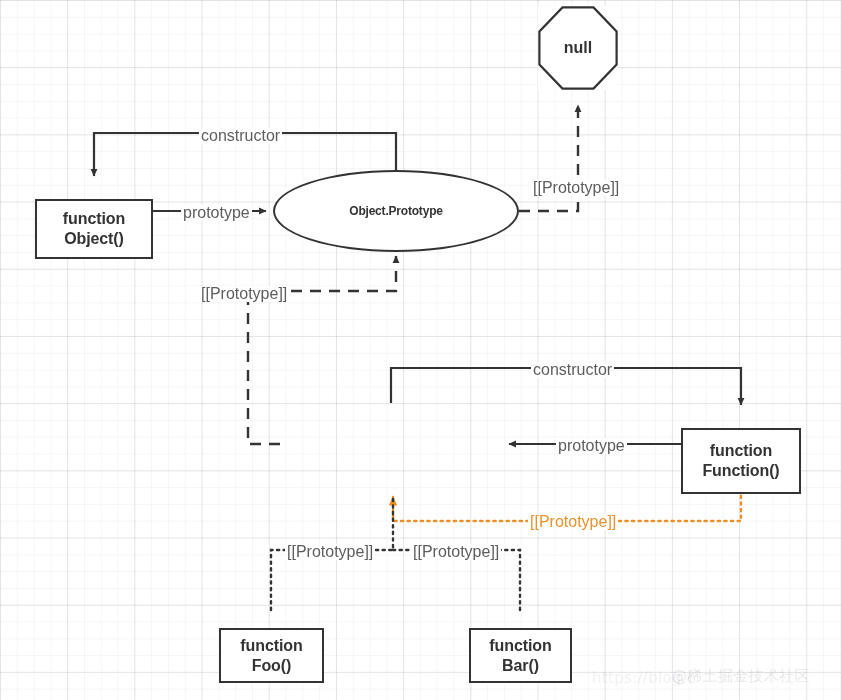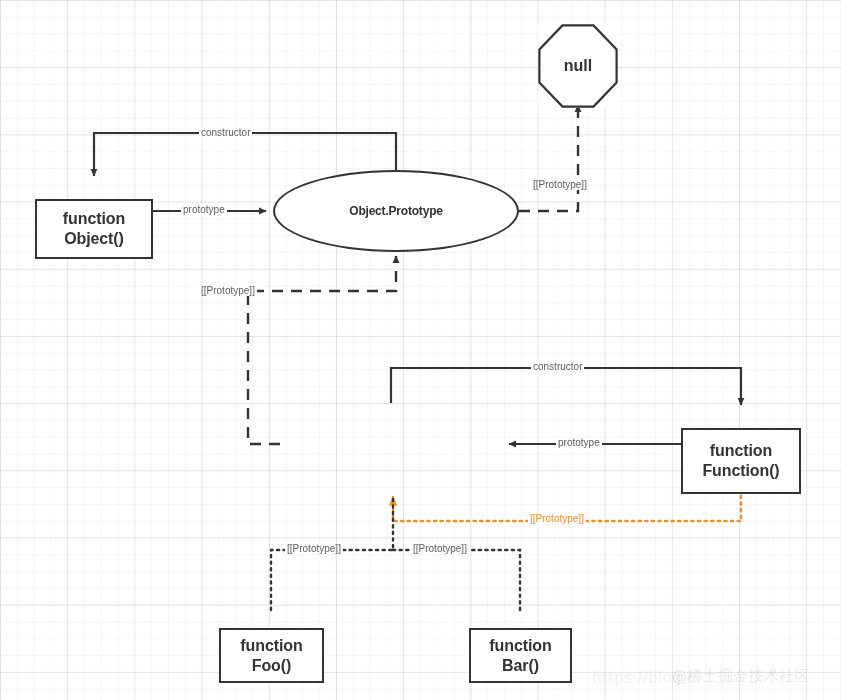--- a/index.html
+++ b/index.html
@@ -70,21 +70,21 @@
     left: 0; top: 0;
     width: 100%;
     height: 100%;
   }
   .node-octagon .oct-label {
     position: relative;
     z-index: 2;
   }
   .edge-label {
     position: absolute;
-    font-size: 10px;
+    font-size: 16px;
     color: #5d5d5d;
     background: #ffffff;
     padding: 0 2px;
     white-space: nowrap;
     line-height: 1;
     font-family: "Liberation Sans", "DejaVu Sans", sans-serif;
     text-align: right;
   }
   .edge-label.accent {
     color: #e8922e;
@@ -128,21 +128,21 @@
 
     <path d="M681,444 L509,444" fill="none" stroke="#333333" stroke-width="2.2" marker-end="url(#arrow-dark)"></path>
 
     <path d="M741,476 L741,521 L393,521 L393,497" fill="none" stroke="#ee8e22" stroke-width="2.4" stroke-dasharray="2.2,4.4" stroke-linecap="round" marker-end="url(#arrow-orange)"></path>
 
     <path d="M271,610 L271,550 L393,550 L393,499" fill="none" stroke="#333333" stroke-width="2.4" stroke-dasharray="2.2,4.4" stroke-linecap="round"></path>
 
     <path d="M520,610 L520,550 L393,550" fill="none" stroke="#333333" stroke-width="2.4" stroke-dasharray="2.2,4.4" stroke-linecap="round"></path>
   </svg>
 
-  <div class="node node-octagon" style="left:538px; top:24px; width:80px; height:84px;">
+  <div class="node node-octagon" style="left:538px; top:6px; width:80px; height:84px;">
     <svg class="oct-shape" viewBox="0 0 80 84" xmlns="http://www.w3.org/2000/svg">
       <polygon points="24.5,1.4 55.5,1.4 78.6,25.5 78.6,58.5 55.5,82.6 24.5,82.6 1.4,58.5 1.4,25.5" fill="#ffffff" stroke="#333333" stroke-width="2.2"></polygon>
     </svg>
     <span class="oct-label">null</span>
   </div>
 
   <div class="node node-box" style="left:35px; top:181px; width:118px; height:60px;">function
 Object()</div>
 
   <div class="node node-ellipse" style="left:273px; top:170px; width:246px; height:82px;">Object.Prototype</div>

